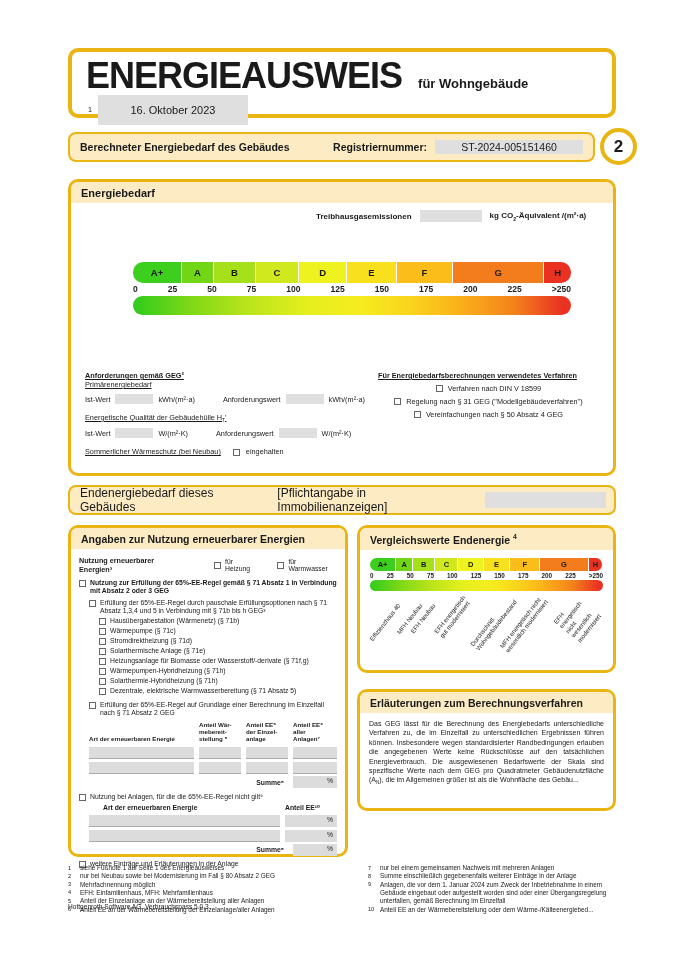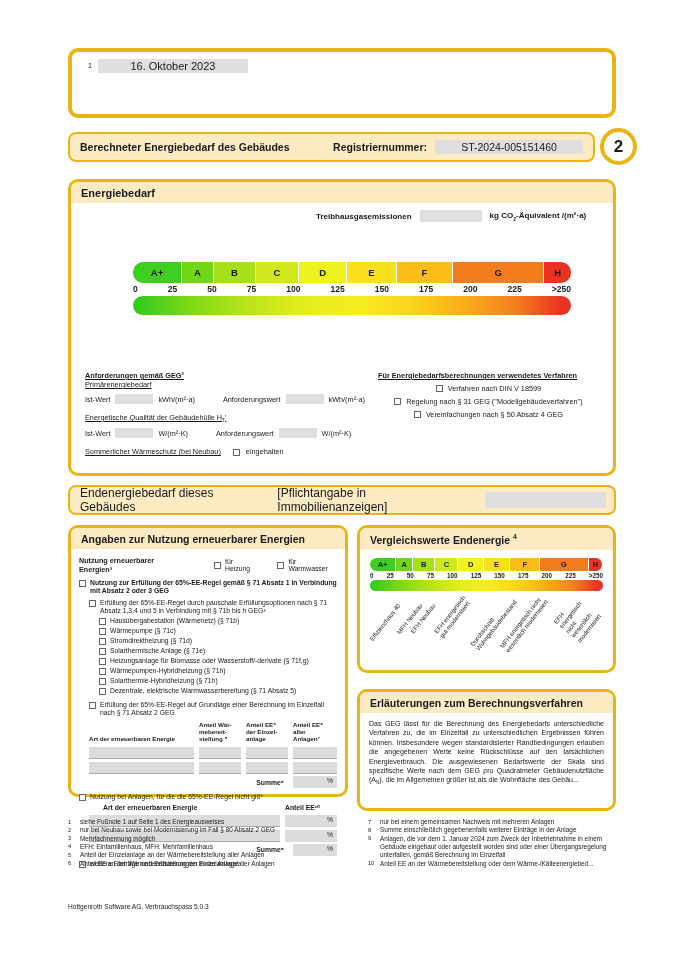--- a/index.html
+++ b/index.html
@@ -25,21 +25,21 @@
   .b { font-weight:bold; }
   sup { font-size:65%; }
   sub { font-size:65%; }
 
   
   .header-box { border-width:4px; padding:6px 14px 8px 14px; height:70px; }
   .header-row1 { display:flex; align-items:baseline; gap:16px; }
   .main-title { font-size:36px; font-weight:bold; letter-spacing:-1px; line-height:1; }
   .for-label { font-size:13px; font-weight:bold; }
   .header-row2 { display:flex; align-items:center; gap:6px; font-size:11px; margin-top:1px; margin-left:2px; }
-  .date-field { width:150px; font-size:11px; padding:1px 0; }
+  .date-field { width:150px; font-size:11px; padding:9px 0; }
 
   
   .band-row { position:relative; margin-top:14px; }
   .reg-band {
     width:527px; height:30px; background:#fcebc3;
     border:2px solid #e9b512; border-radius:8px;
     display:flex; align-items:center; padding:0 10px; font-size:10.5px;
   }
   .reg-band .title { font-weight:bold; }
   .reg-band .reg-label { font-weight:bold; margin-left:auto; margin-right:8px; }
@@ -93,21 +93,21 @@
   }
   .endband .t { font-weight:normal; font-size:12px; }
   .endband .n { font-size:12px; }
   .endband .fld { margin-left:auto; width:122px; height:16px; }
 
   
   .cols { display:flex; gap:9px; margin-top:10px; align-items:stretch; }
   .col-left { width:280px; }
   .col-right { width:259px; display:flex; flex-direction:column; }
 
-  .renew-panel { height:272px; }
+  .renew-panel { height:332px; }
   .renew-panel .panel-title { font-size:10.5px; }
   .renew-body { padding:5px 8px 0 8px; font-size:6.8px; }
   .introline { display:flex; align-items:center; gap:4px; margin:2px 0 5px 0; }
   .introline .b { font-size:7.2px; margin-right:8px; }
   .introline label { display:flex; align-items:center; gap:4px; margin-left:14px; }
   .cbrow { display:flex; gap:4px; align-items:flex-start; margin-top:3px; }
   .cbrow.lvl2 { margin-left:10px; }
   .cbrow.lvl3 { margin-left:20px; margin-top:1.5px; }
   .cbrow span.txt { line-height:1.25; }
 
@@ -153,20 +153,24 @@
   .fn { display:flex; gap:3px; }
   .fn .num { width:9px; flex:none; text-align:left; font-size:5.6px; padding-top:0.5px; }
   .footer { position:absolute; left:68px; top:903px; font-size:6.6px; color:#222; }
 </style>
 </head>
 <body>
 
 <div class="sheet">
 
   <div class="goldbox header-box">
+    <div class="header-row1">
+      <span class="main-title">ENERGIEAUSWEIS</span>
+      <span class="for-label">für Wohngebäude</span>
+    </div>
     <div class="header-row2">
       <sup>1</sup>
       <span class="vfield date-field">16. Oktober 2023</span>
     </div>
   </div>
 
   <div class="band-row">
     <div class="reg-band">
       <span class="title">Berechneter Energiebedarf des Gebäudes</span>
       <span class="reg-label">Registriernummer:</span>

